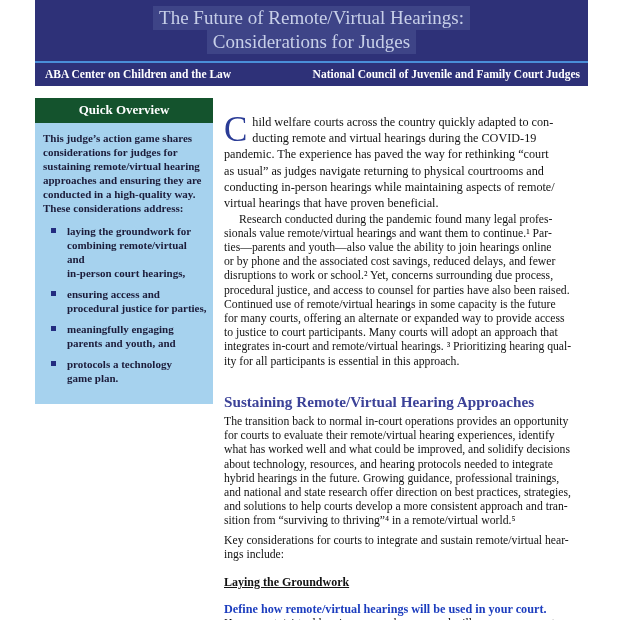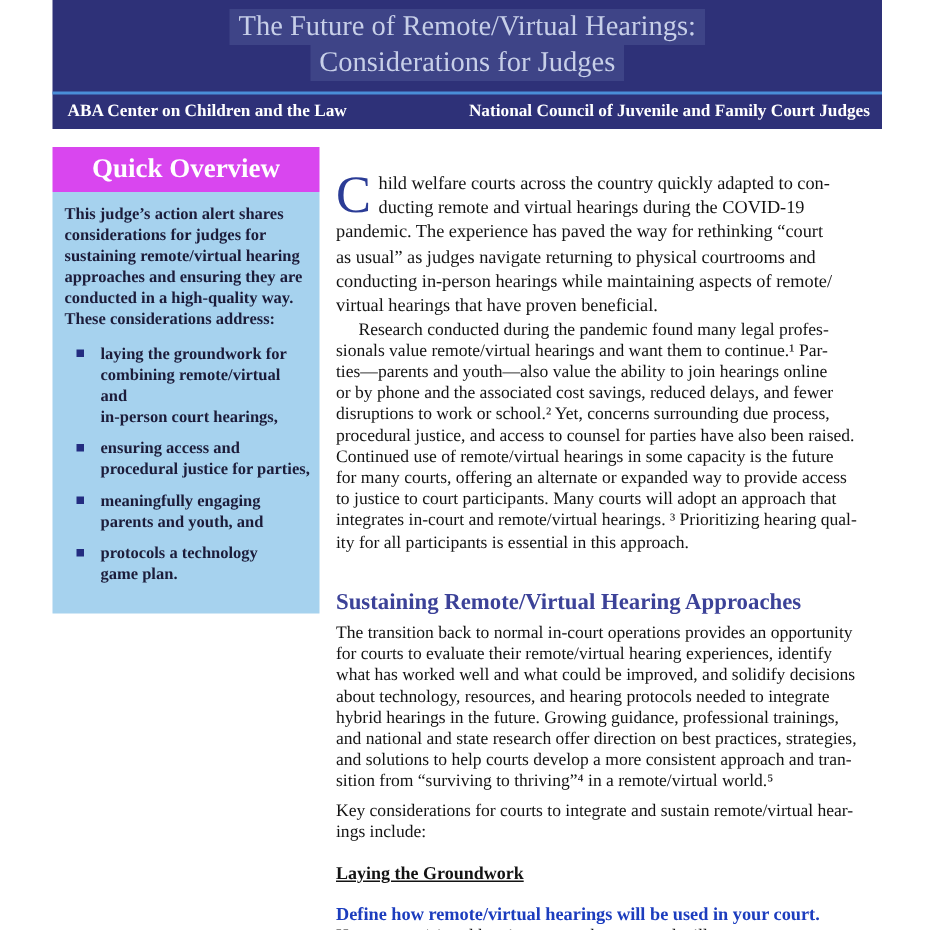--- a/index.html
+++ b/index.html
@@ -48,25 +48,25 @@
   
   .columns {
     display: flex;
     margin-top: 12px;
     gap: 11px;
   }
 
   
   .sidebar { width: 178px; flex: 0 0 178px; }
   .sidebar-header {
-    background: #d946ef;
+    background: #14532d;
     color: #ffffff;
     text-align: center;
     font-weight: bold;
-    font-size: 18px;
+    font-size: 13px;
     padding: 4px 0 5px 0;
   }
   .sidebar-body {
     background: #a6d2ee;
     padding: 8px 6px 12px 8px;
     color: #1c1c3a;
     font-weight: bold;
     font-size: 11px;
     line-height: 14px;
   }
@@ -134,21 +134,21 @@
       <span>ABA Center on Children and the Law</span>
       <span>National Council of Juvenile and Family Court Judges</span>
     </div>
   </div>
 
   <div class="columns">
 
     <div class="sidebar">
       <div class="sidebar-header">Quick Overview</div>
       <div class="sidebar-body">
-        <div class="sidebar-intro">This judge’s action alert shares
+        <div class="sidebar-intro">This judge’s action game shares
 considerations for judges for
 sustaining remote/virtual hearing
 approaches and ensuring they are
 conducted in a high-quality way.
 These considerations address:</div>
         <ul class="sidebar-list">
           <li><span class="sq"></span><span>laying the groundwork for
 combining remote/virtual and
 in-person court hearings,</span></li>
           <li><span class="sq"></span><span>ensuring access and

